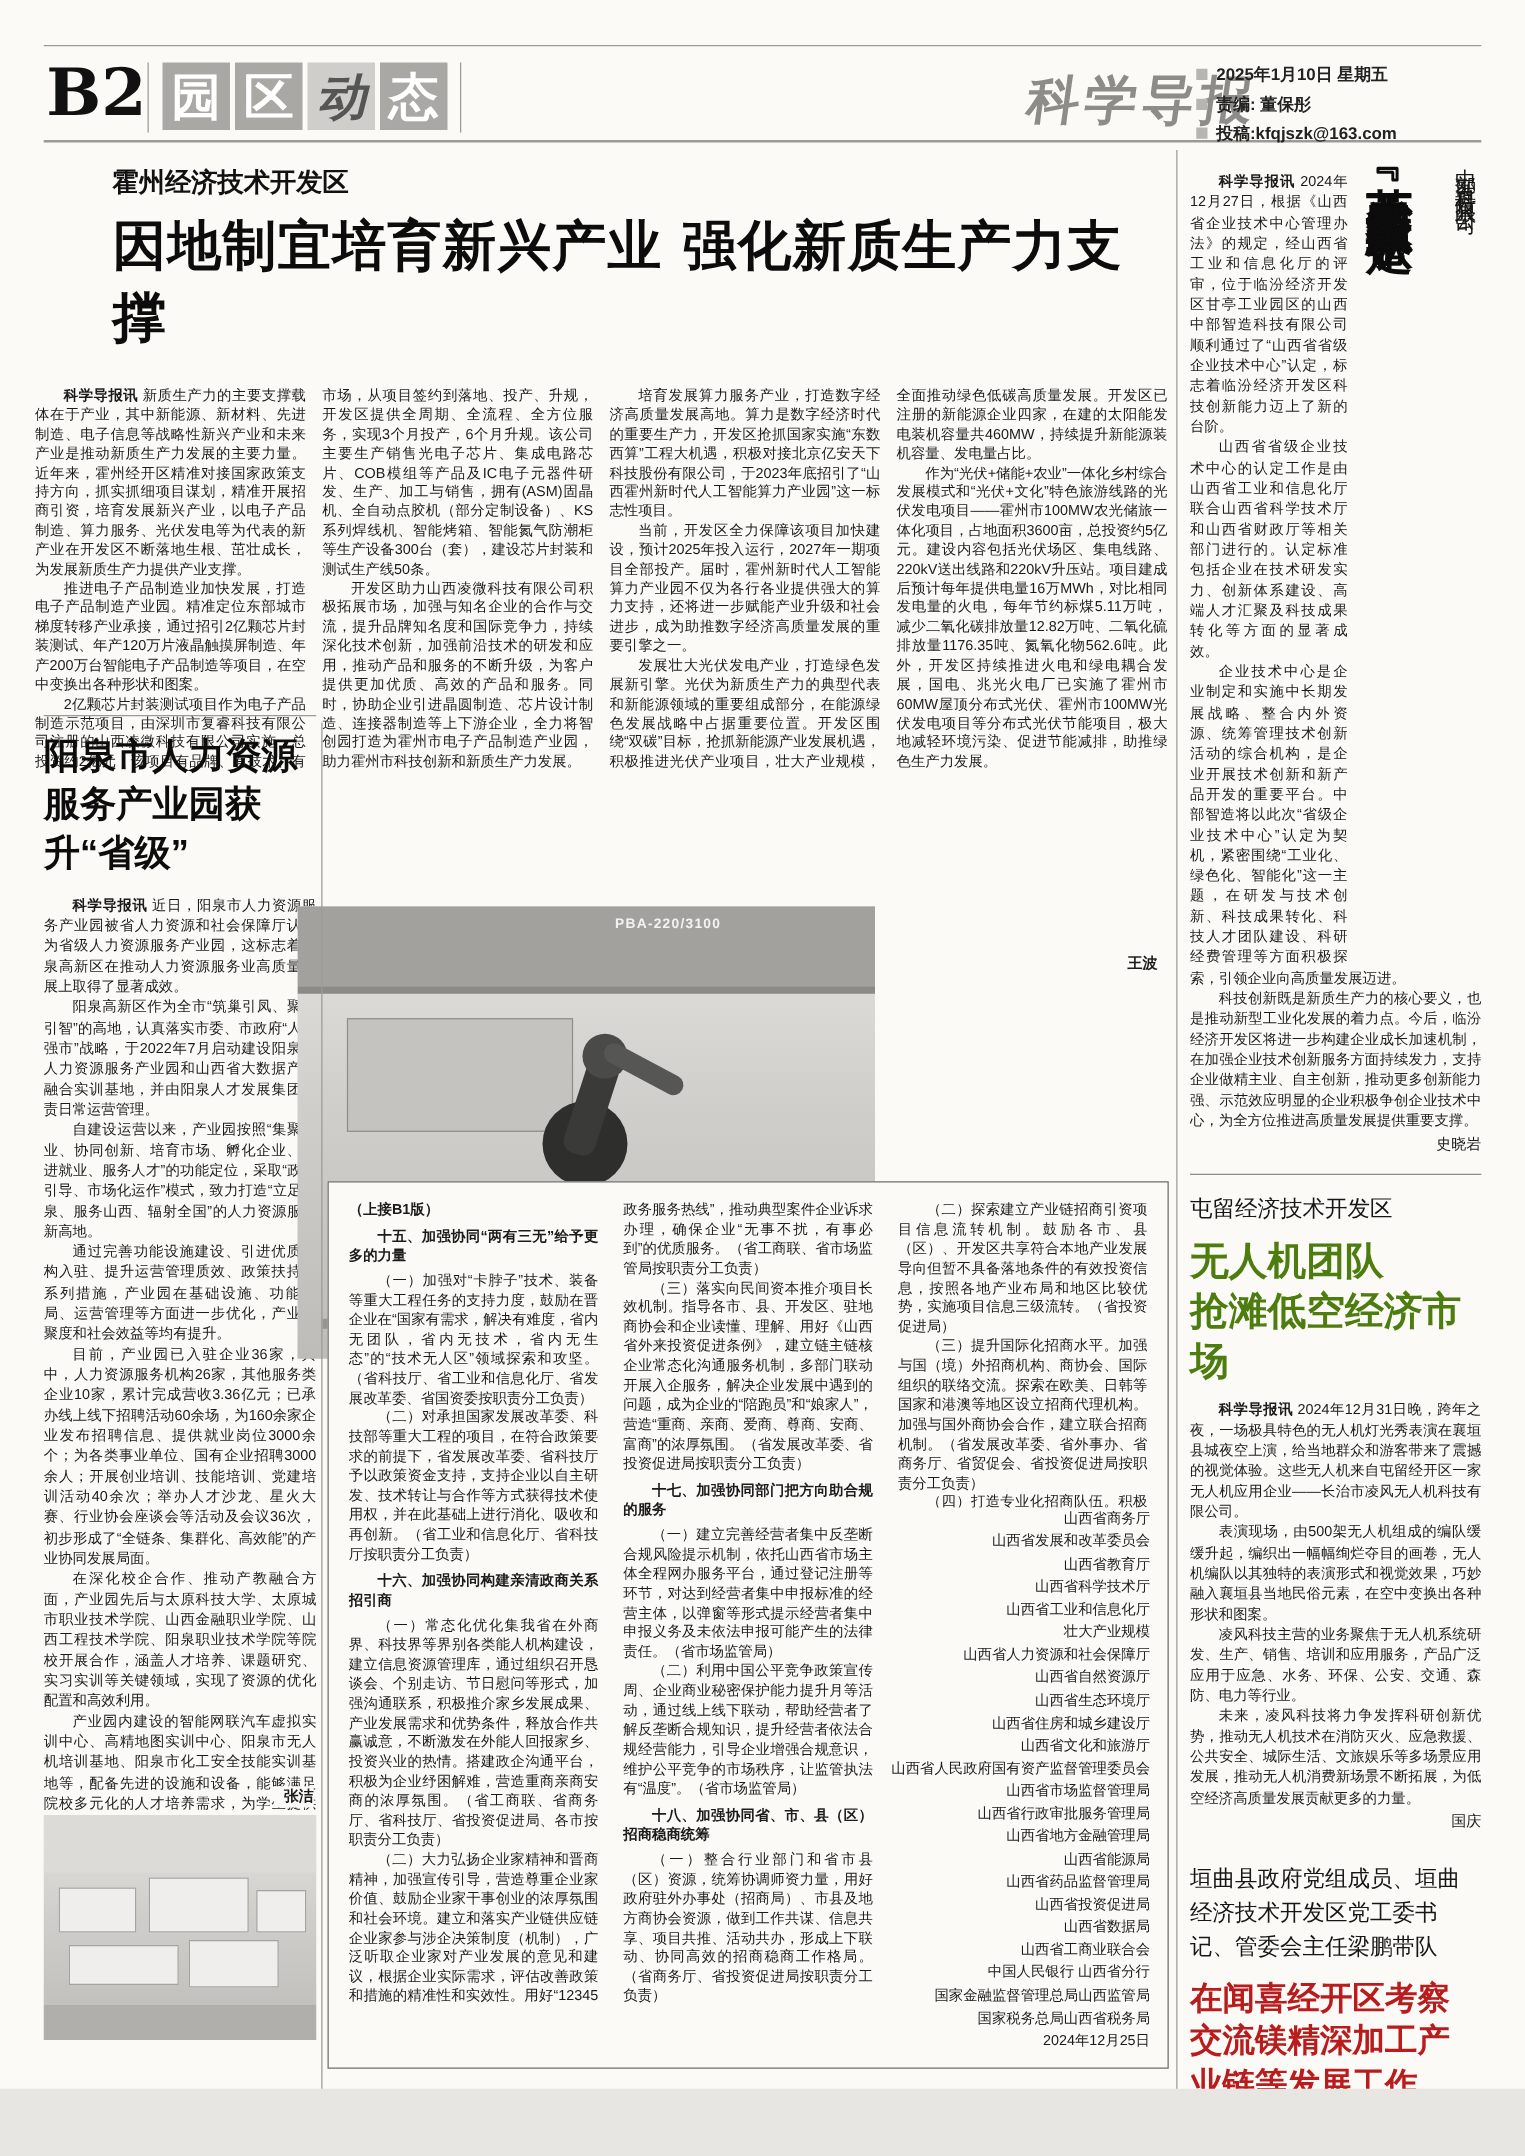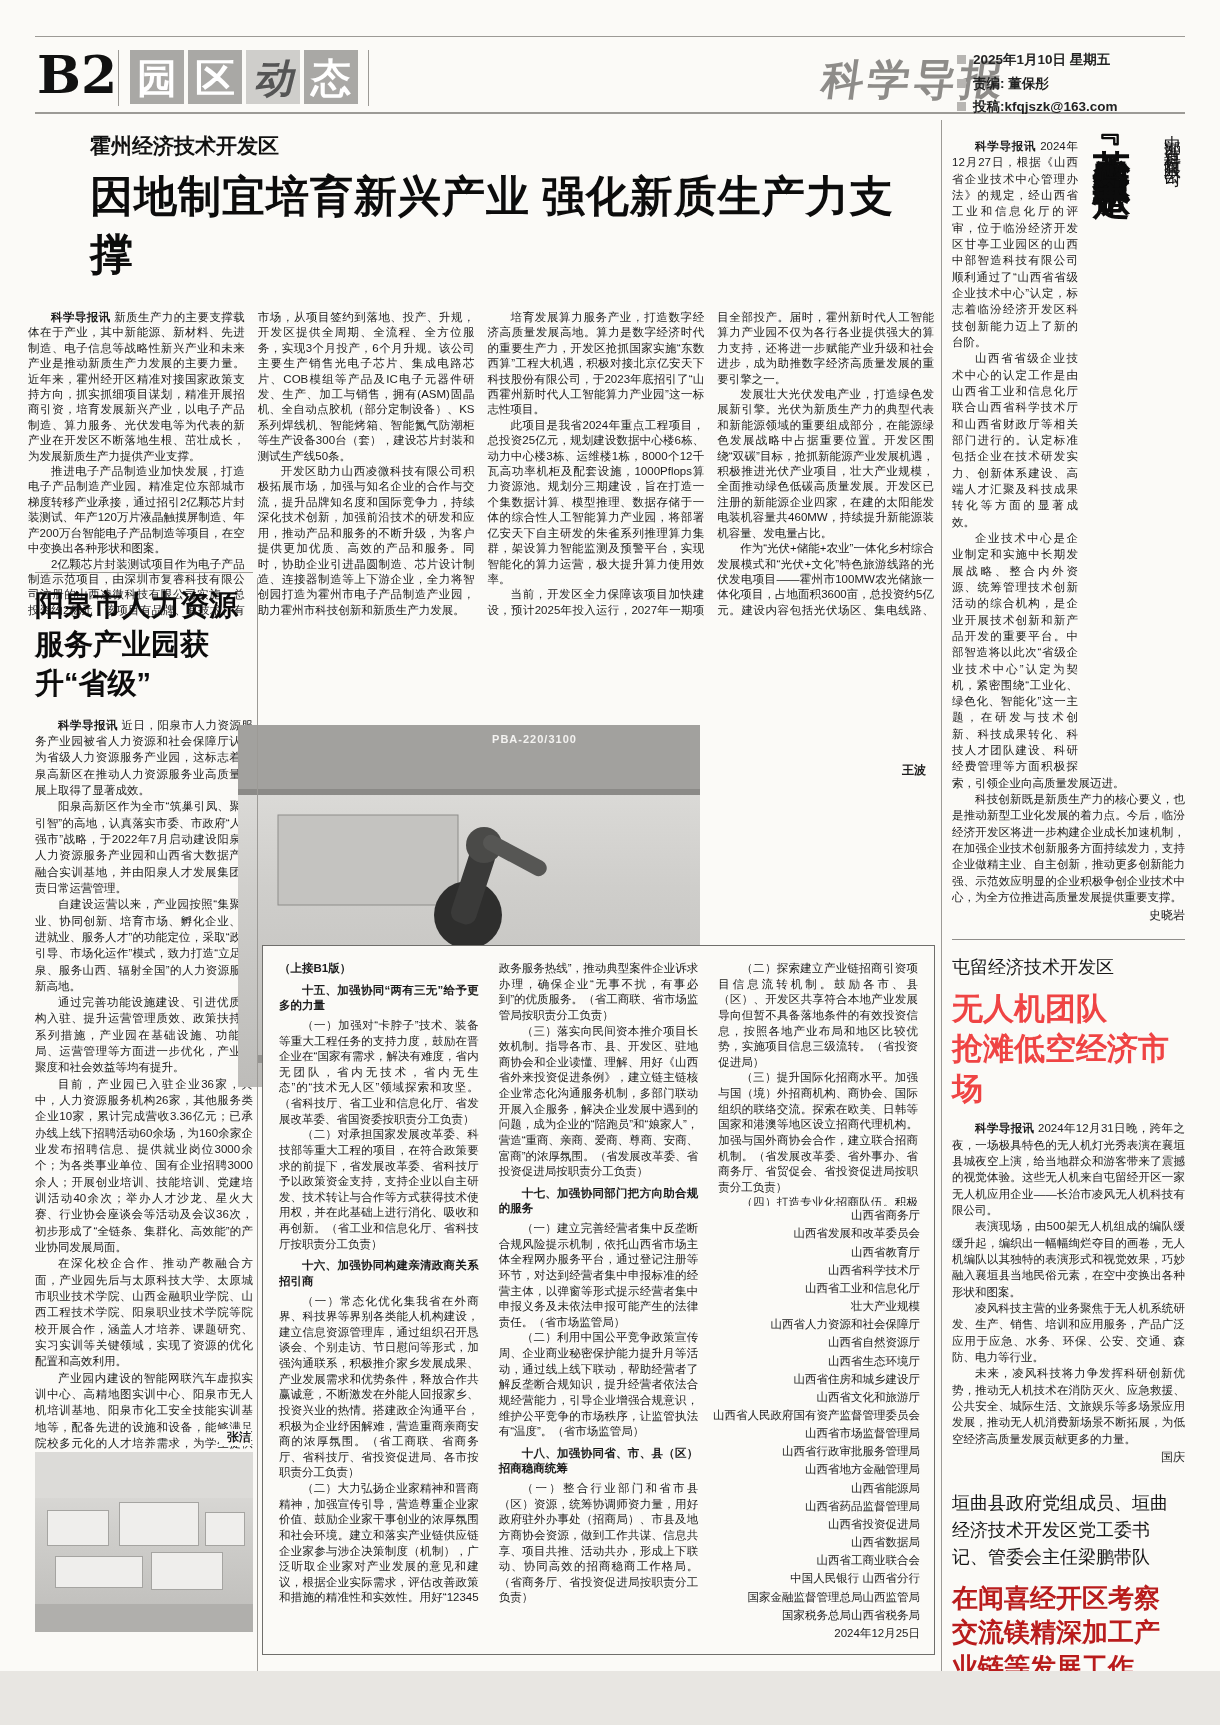--- a/index.html
+++ b/index.html
@@ -50,21 +50,21 @@
   .agencies{position:absolute;right:14px;bottom:12px;width:218px;background:#fbfaf7;
             text-align:right;font-size:11.5px;line-height:1.58;}
   .agencies div{margin:0;}
   .agency-date{margin-top:8px;font-size:11.5px;}
   
   .rc{width:233px;}
   .vert-wrap{float:right;width:98px;height:650px;margin-left:9px;display:flex;flex-direction:row;justify-content:space-between;}
   .vhead{writing-mode:vertical-rl;font-size:37px;font-weight:bold;letter-spacing:2px;color:#0c0c0c;line-height:1.3;}
   .vkicker{writing-mode:vertical-rl;font-size:17px;letter-spacing:4px;color:#161616;padding-top:2px;line-height:1.5;}
   .rcdivider{border-top:1px solid #8f8d8a;margin:15px 0 14px 0;}
-  .headline-m{font-size:31px;font-weight:bold;line-height:1.28;color:#ef4444;}
+  .headline-m{font-size:31px;font-weight:bold;line-height:1.28;color:#4d7c0f;}
   .headline-s{font-size:26px;font-weight:bold;line-height:1.32;color:#b91c1c;}
   .kicker-s{font-size:18px;line-height:1.5;color:#161616;}
   .byline-right{text-align:right;font-weight:normal;font-size:12px;margin-top:2px;}
 </style>
 </head>
 <body>
 
 <div id="page">
 
   <div class="hline" style="left:35px;right:35px;top:36px;"></div>
@@ -78,28 +78,27 @@
   <div class="vline" style="left:368px;top:50px;height:56px;"></div>
   <div class="abs masthead" style="left:822px;top:52px;">科学导报</div>
   <div class="abs hinfo" style="left:957px;top:48px;">
       <div class="hinfo-line"><span class="sq"></span>2025年1月10日 星期五</div>
       <div class="hinfo-line"><span class="sq"></span>责编: 董保彤</div>
       <div class="hinfo-line"><span class="sq"></span>投稿:kfqjszk@163.com</div>
     </div>
 
   <div class="abs" style="left:28px;top:120px;width:906px;">
     <div class="kicker" style="padding-left:62px;margin-top:12px;">霍州经济技术开发区</div>
-    <div class="headline-xl" style="padding-left:62px;margin-top:8px;font-family:Liberation Serif, serif;">因地制宜培育新兴产业  强化新质生产力支撑</div>
+    <div class="headline-xl" style="padding-left:62px;margin-top:8px;">因地制宜培育新兴产业  强化新质生产力支撑</div>
     <div class="bodytext cols4" style="margin-top:26px;position:relative;">
         <p><strong>科学导报讯</strong> 新质生产力的主要支撑载体在于产业，其中新能源、新材料、先进制造、电子信息等战略性新兴产业和未来产业是推动新质生产力发展的主要力量。近年来，霍州经开区精准对接国家政策支持方向，抓实抓细项目谋划，精准开展招商引资，培育发展新兴产业，以电子产品制造、算力服务、光伏发电等为代表的新产业在开发区不断落地生根、茁壮成长，为发展新质生产力提供产业支撑。</p>
         <p>推进电子产品制造业加快发展，打造电子产品制造产业园。精准定位东部城市梯度转移产业承接，通过招引2亿颗芯片封装测试、年产120万片液晶触摸屏制造、年产200万台智能电子产品制造等项目，在空中变换出各种形状和图案。</p>
         <p>2亿颗芯片封装测试项目作为电子产品制造示范项目，由深圳市复睿科技有限公司注册的山西凌微科技有限公司实施，总投资约2亿元，该项目有品牌、有技术、有市场，从项目签约到落地、投产、升规，开发区提供全周期、全流程、全方位服务，实现3个月投产，6个月升规。该公司主要生产销售光电子芯片、集成电路芯片、COB模组等产品及IC电子元器件研发、生产、加工与销售，拥有(ASM)固晶机、全自动点胶机（部分定制设备）、KS系列焊线机、智能烤箱、智能氮气防潮柜等生产设备300台（套），建设芯片封装和测试生产线50条。</p>
         <p>开发区助力山西凌微科技有限公司积极拓展市场，加强与知名企业的合作与交流，提升品牌知名度和国际竞争力，持续深化技术创新，加强前沿技术的研发和应用，推动产品和服务的不断升级，为客户提供更加优质、高效的产品和服务。同时，协助企业引进晶圆制造、芯片设计制造、连接器制造等上下游企业，全力将智创园打造为霍州市电子产品制造产业园，助力霍州市科技创新和新质生产力发展。</p>
         <p>培育发展算力服务产业，打造数字经济高质量发展高地。算力是数字经济时代的重要生产力，开发区抢抓国家实施“东数西算”工程大机遇，积极对接北京亿安天下科技股份有限公司，于2023年底招引了“山西霍州新时代人工智能算力产业园”这一标志性项目。</p>
-        <p>此项目是我省2024年重点工程项目，总投资25亿元，规划建设数据中心楼6栋、动力中心楼3栋、运维楼1栋，8000个12千瓦高功率机柜及配套设施，1000Pflops算力资源池。规划分三期建设，旨在打造一个集数据计算、模型推理、数据存储于一体的综合性人工智能算力产业园，将部署亿安天下自主研发的朱雀系列推理算力集群，架设算力智能监测及预警平台，实现智能化的算力运营，极大提升算力使用效率。</p>
         <p>当前，开发区全力保障该项目加快建设，预计2025年投入运行，2027年一期项目全部投产。届时，霍州新时代人工智能算力产业园不仅为各行各业提供强大的算力支持，还将进一步赋能产业升级和社会进步，成为助推数字经济高质量发展的重要引擎之一。</p>
         <p>发展壮大光伏发电产业，打造绿色发展新引擎。光伏为新质生产力的典型代表和新能源领域的重要组成部分，在能源绿色发展战略中占据重要位置。开发区围绕“双碳”目标，抢抓新能源产业发展机遇，积极推进光伏产业项目，壮大产业规模，全面推动绿色低碳高质量发展。开发区已注册的新能源企业四家，在建的太阳能发电装机容量共460MW，持续提升新能源装机容量、发电量占比。</p>
         <p>作为“光伏+储能+农业”一体化乡村综合发展模式和“光伏+文化”特色旅游线路的光伏发电项目——霍州市100MW农光储旅一体化项目，占地面积3600亩，总投资约5亿元。建设内容包括光伏场区、集电线路、220kV送出线路和220kV升压站。项目建成后预计每年提供电量16万MWh，对比相同发电量的火电，每年节约标煤5.11万吨，减少二氧化碳排放量12.82万吨、二氧化硫排放量1176.35吨、氮氧化物562.6吨。此外，开发区持续推进火电和绿电耦合发展，国电、兆光火电厂已实施了霍州市60MW屋顶分布式光伏、霍州市100MW光伏发电项目等分布式光伏节能项目，极大地减轻环境污染、促进节能减排，助推绿色生产力发展。</p>
       </div>
     <div class="abs byline" style="right:8px;top:642px;background:#fbfaf7;padding-left:8px;">王波</div>
   </div>
 
   <div class="hline" style="left:35px;width:218px;top:572px;"></div>
   <div class="abs" style="left:35px;top:586px;width:218px;height:862px;">
     <div class="headline-l">阳泉市人力资源服务产业园获升“省级”</div>

